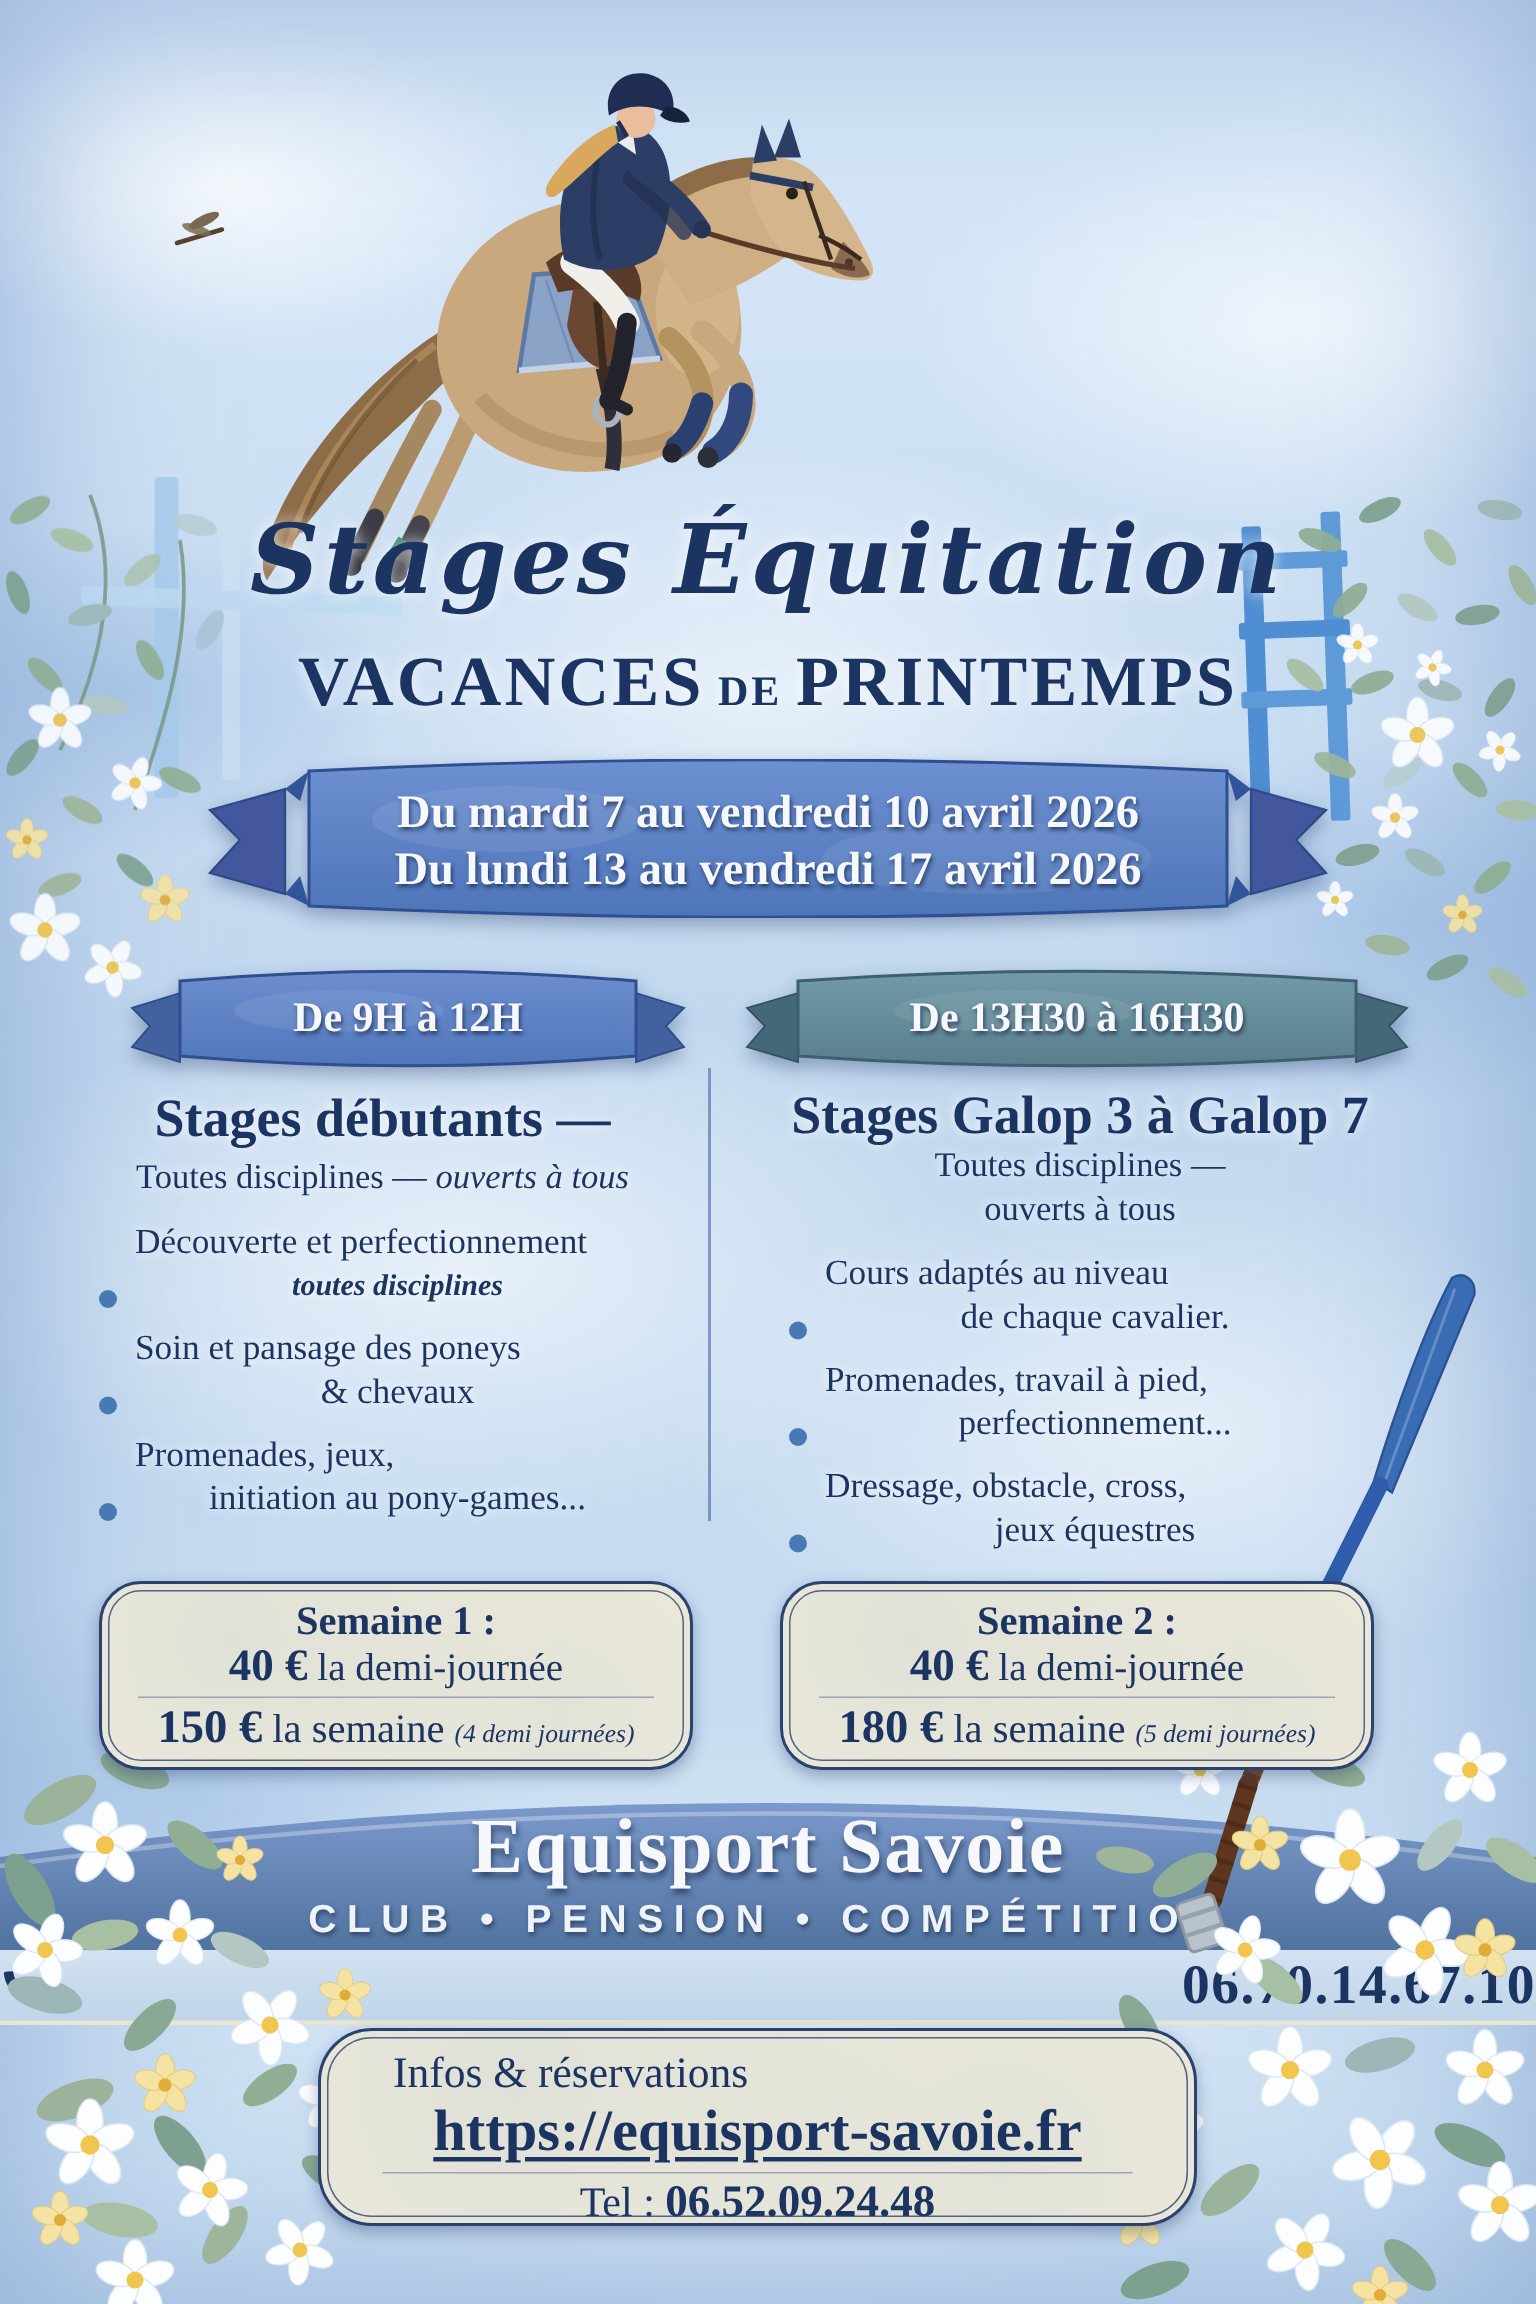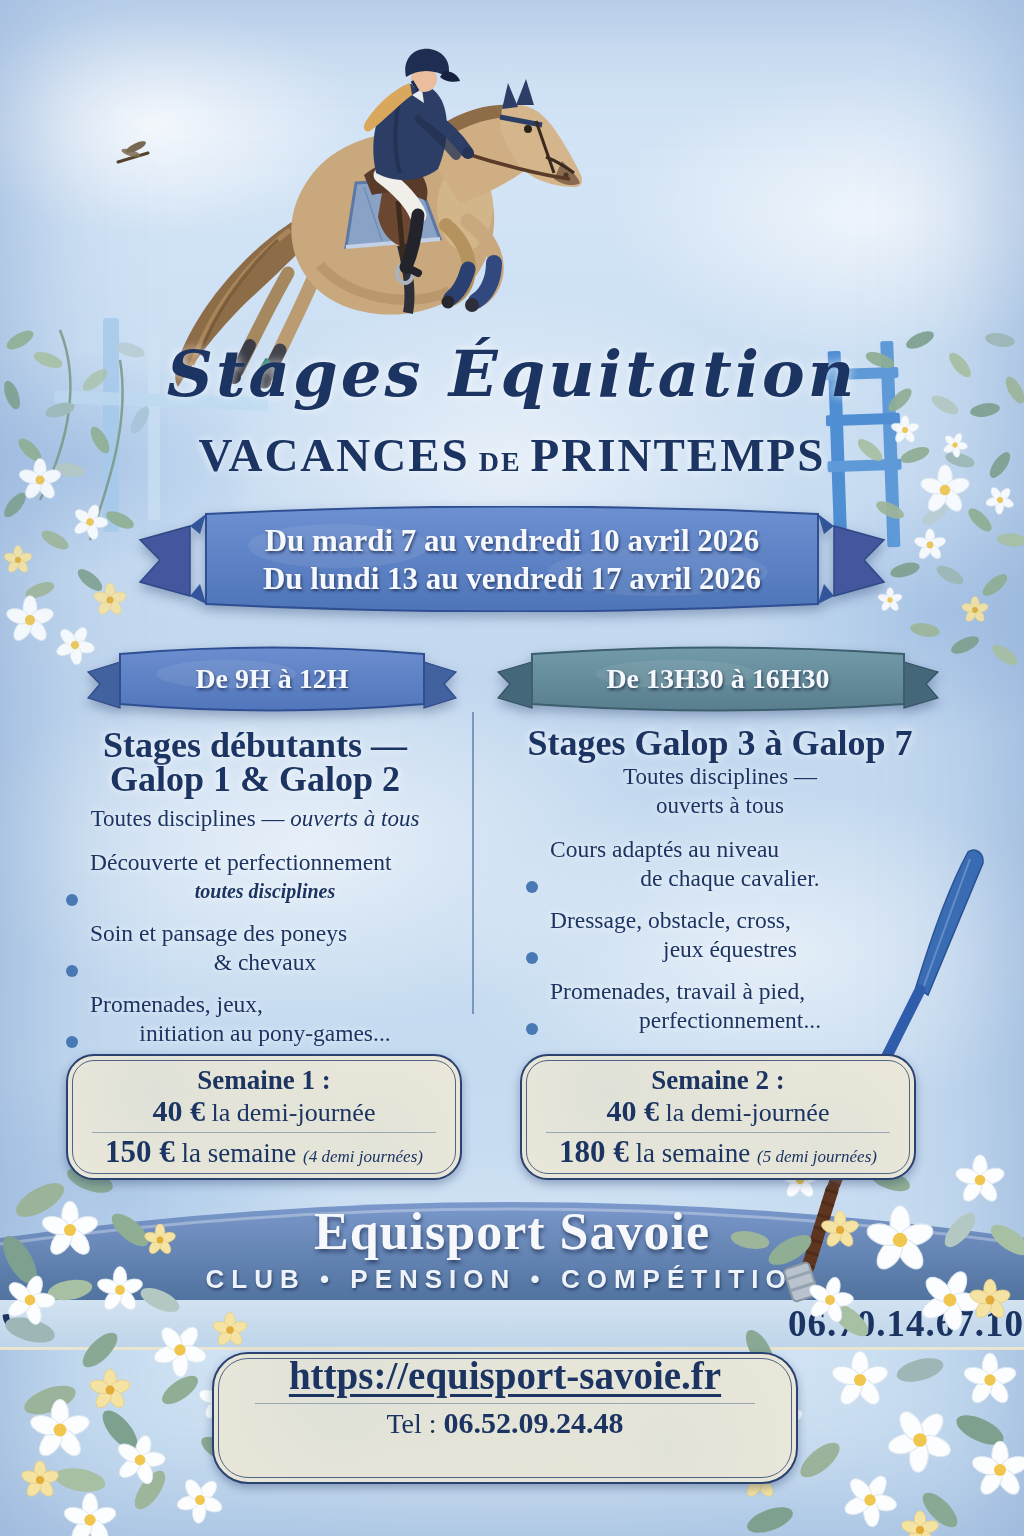--- a/index.html
+++ b/index.html
@@ -325,21 +325,20 @@
       <path d="M36,8 Q222,-5 408,8 L408,58 Q222,71 36,58 Z" fill="url(#gTeal)" stroke="#3d5f6e" stroke-width="2"></path>
       <ellipse cx="180" cy="28" rx="80" ry="14" fill="#ffffff" opacity=".08"></ellipse>
     </svg>
     <div class="ribbon-text time-text" style="margin-top:18px;">De 13H30 à 16H30</div>
   </div>
 
   <div class="abs vdivider"></div>
 
   <div class="abs col" style="left:40px;top:728px;width:430px;">
     <div class="h1">Stages débutants —</div>
-    <div class="h2">Galop 1 &amp; Galop 2</div>
     <div class="sub"><span>Toutes disciplines — </span><span class="it">ouverts à tous</span></div>
     <div class="bullets">
       <div class="bullet">
         <span class="dot"></span>
         <div class="bl">
           <div>Découverte et perfectionnement</div>
           <div class="l2 emph">toutes disciplines</div>
         </div>
       </div>
       <div class="bullet">
@@ -367,29 +366,29 @@
       <div class="bullet">
         <span class="dot"></span>
         <div class="bl">
           <div>Cours adaptés au niveau</div>
           <div class="l2">de chaque cavalier.</div>
         </div>
       </div>
       <div class="bullet">
         <span class="dot"></span>
         <div class="bl">
-          <div>Dressage, obstacle, cross,</div>
-          <div class="l2">jeux équestres</div>
+          <div>Promenades, travail à pied,</div>
+          <div class="l2">perfectionnement...</div>
         </div>
       </div>
       <div class="bullet">
         <span class="dot"></span>
         <div class="bl">
-          <div>Promenades, travail à pied,</div>
-          <div class="l2">perfectionnement...</div>
+          <div>Dressage, obstacle, cross,</div>
+          <div class="l2">jeux équestres</div>
         </div>
       </div>
     </div>
   </div>
 
   <div class="abs band-wrap">
     <svg width="1024" height="114" viewBox="0 0 1024 114" preserveAspectRatio="none">
       <defs>
         <linearGradient id="gBand" x1="0" y1="0" x2="0" y2="1">
           <stop offset="0" stop-color="#7b99cc"></stop>
@@ -494,18 +493,19 @@
   </div>
 
   <div class="abs dbox price-box" style="left:520px;top:1054px;">
     <div class="price-title">Semaine 2 :</div>
     <div class="price-row1"><span class="amount">40 €</span><span> la demi-journée</span></div>
     <div class="price-hr"></div>
     <div class="price-row2"><span class="amount">180 €</span><span> la semaine </span><span class="note">(5 demi journées)</span></div>
   </div>
 
   <div class="abs dbox info-box">
+    <div class="info-line1">Infos &amp; réservations</div>
     <div class="info-url">https://equisport-savoie.fr</div>
     <div class="info-hr"></div>
     <div class="info-tel"><span>Tel : </span><span class="num">06.52.09.24.48</span></div>
   </div>
 
 </div>
 
 </body></html>

